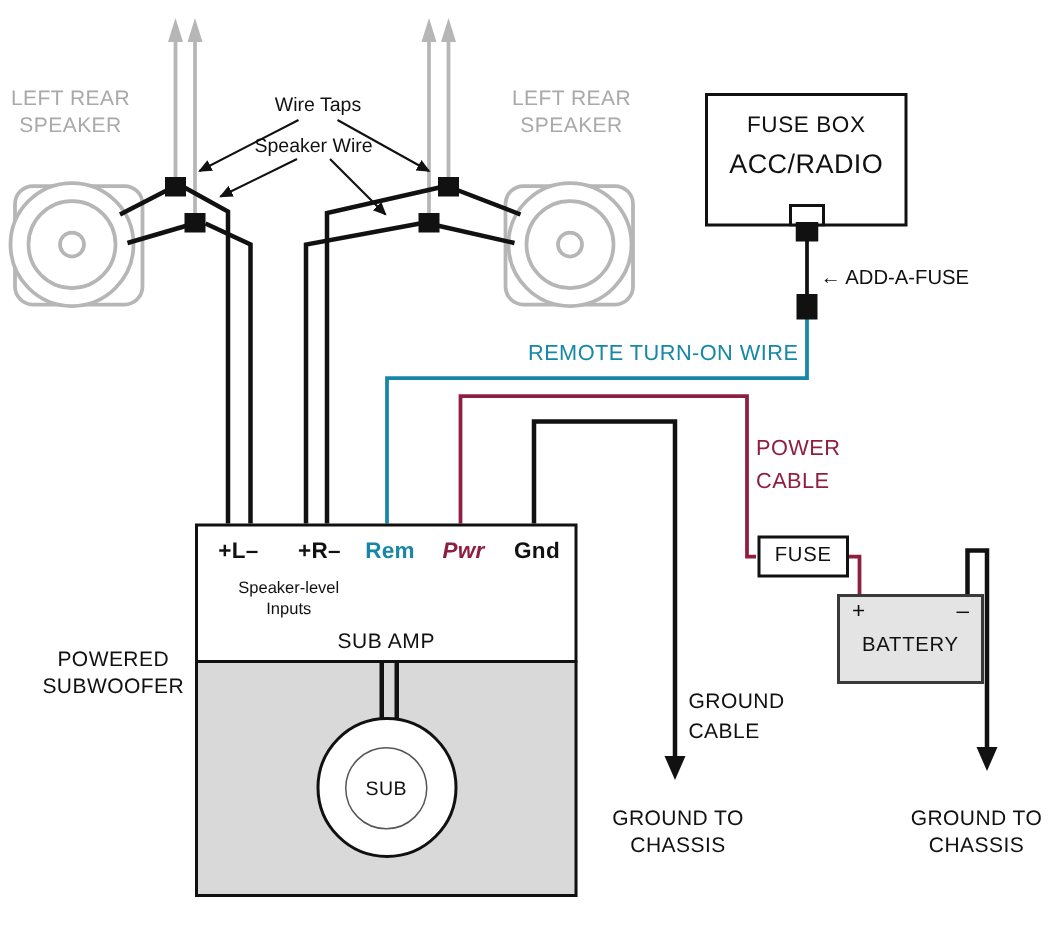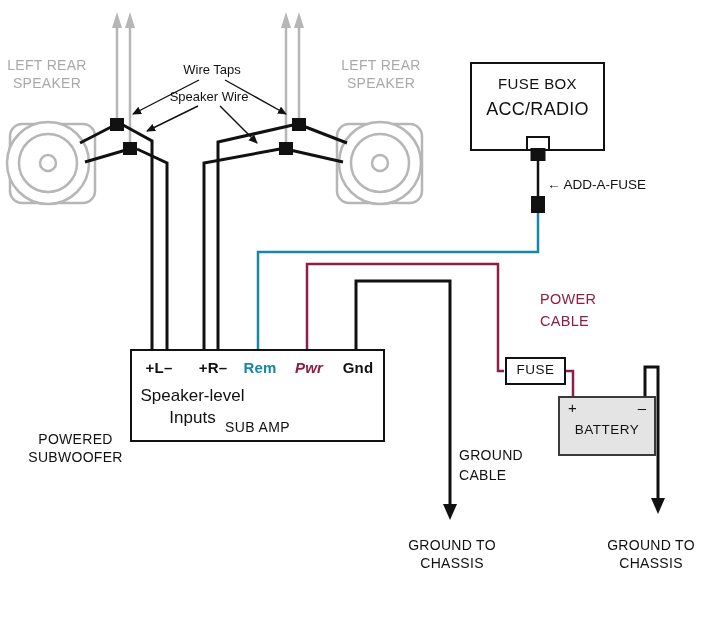--- a/index.html
+++ b/index.html
@@ -20,21 +20,21 @@
   .wk2{stroke:var(--ink);stroke-width:2.5;fill:none;}
   .wt{stroke:var(--teal);stroke-width:2.5;fill:none;}
   .wm{stroke:var(--maroon);stroke-width:2.5;fill:none;}
   .ptr{stroke:var(--ink);stroke-width:1.4;fill:none;}
   .fink{fill:var(--ink);stroke:none;}
 
   
   .lbl{position:absolute;z-index:2;white-space:pre-line;line-height:1.3;font-size:14px;}
   .gray{color:var(--gray-text);}
   .teal{color:var(--teal);}
-  .maroon{color:var(--maroon);margin-left:36px;}
+  .maroon{color:var(--maroon);}
   .center{text-align:center;}
   .ls{letter-spacing:.3px;}
 
   
   .fusebox{position:absolute;z-index:2;left:470px;top:62px;width:135px;height:89px;
            border:2.5px solid var(--ink);background:#fff;text-align:center;}
   .fb-title{margin-top:11px;font-size:15px;letter-spacing:.4px;}
   .fb-acc{margin-top:7px;font-size:18px;letter-spacing:.3px;}
   .fb-slot{position:absolute;left:50%;bottom:-2px;transform:translateX(-50%);
            width:24px;height:15px;border:2px solid var(--ink);background:#fff;}
@@ -50,21 +50,21 @@
   .bat-plus{position:absolute;left:8px;top:1px;font-size:15px;}
   .bat-minus{position:absolute;right:8px;top:1px;font-size:15px;}
   .bat-name{position:absolute;left:0;right:0;top:24px;text-align:center;font-size:13.5px;letter-spacing:.5px;}
 
   .amp{position:absolute;z-index:2;left:130px;top:349px;width:255px;height:93px;
        border:2.5px solid var(--ink);background:#fff;}
   .term{position:absolute;top:8px;transform:translateX(-50%);font-size:15px;font-weight:600;letter-spacing:.2px;}
   .t-teal{color:var(--teal);}
   .t-maroon{color:var(--maroon);font-style:italic;}
   .spk-inputs{position:absolute;top:34px;left:8px;width:105px;text-align:center;
-              font-size:17px;line-height:1.3;white-space:pre-line;}
+              font-size:11px;line-height:1.3;white-space:pre-line;}
   .subamp-label{position:absolute;left:0;right:0;bottom:5px;text-align:center;font-size:14px;letter-spacing:.4px;}
 
   .enclosure{position:absolute;z-index:2;left:130px;top:440px;width:255px;height:158px;
              border:2.5px solid var(--ink);background:var(--enclosure);}
   .subwire{position:absolute;top:0;width:3px;height:37px;background:var(--ink);}
   .subcone{position:absolute;left:50%;top:36px;transform:translateX(-50%);
            width:94px;height:94px;border:2.5px solid var(--ink);border-radius:50%;
            background:#fff;display:flex;align-items:center;justify-content:center;}
   .subcone-inner{width:55px;height:55px;border:1.5px solid #555;border-radius:50%;
                  display:flex;align-items:center;justify-content:center;font-size:13px;letter-spacing:.3px;}
@@ -149,23 +149,24 @@
     </g>
   </svg>
 
   <div class="lbl gray center ls" style="left:3px;top:56px;width:88px;">LEFT REAR
 SPEAKER</div>
   <div class="lbl gray center ls" style="left:336px;top:56px;width:90px;">LEFT REAR
 SPEAKER</div>
   <div class="lbl center" style="left:168px;top:62px;width:88px;font-size:13px;">Wire Taps</div>
   <div class="lbl center" style="left:163px;top:89px;width:92px;font-size:13px;">Speaker Wire</div>
   <div class="lbl" style="left:547px;top:176px;font-size:13.5px;">← ADD-A-FUSE</div>
+  <div class="lbl teal ls" style="left:352px;top:227px;font-size:14.5px;">REMOTE TURN-ON WIRE</div>
   <div class="lbl maroon ls" style="left:504px;top:288px;font-size:14.5px;line-height:1.55;">POWER
 CABLE</div>
-  <div class="lbl ls" style="left:459px;top:445px;line-height:1.45;">GROUND
+  <div class="lbl ls" style="left:459px;top:457px;line-height:1.45;">GROUND
 CABLE</div>
   <div class="lbl center ls" style="left:403px;top:536px;width:98px;">GROUND TO
 CHASSIS</div>
   <div class="lbl center ls" style="left:601px;top:536px;width:100px;">GROUND TO
 CHASSIS</div>
   <div class="lbl center ls" style="left:26px;top:430px;width:99px;">POWERED
 SUBWOOFER</div>
 
   <div class="fusebox">
     <div class="fb-title">FUSE BOX</div>
@@ -188,14 +189,23 @@
     <span class="term" style="left:27px;">+L–</span>
     <span class="term" style="left:81px;">+R–</span>
     <span class="term t-teal" style="left:128px;">Rem</span>
     <span class="term t-maroon" style="left:177px;">Pwr</span>
     <span class="term" style="left:226px;">Gnd</span>
     <div class="spk-inputs">Speaker-level
 Inputs</div>
     <div class="subamp-label">SUB AMP</div>
   </div>
 
+  <div class="enclosure">
+    <div class="subwire" style="left:121px;"></div>
+    <div class="subwire" style="left:131px;"></div>
+    <div class="subcone">
+      <div class="subcone-inner">
+        <span>SUB</span>
+      </div>
+    </div>
+  </div>
 
 </div>
 
 </body></html>

